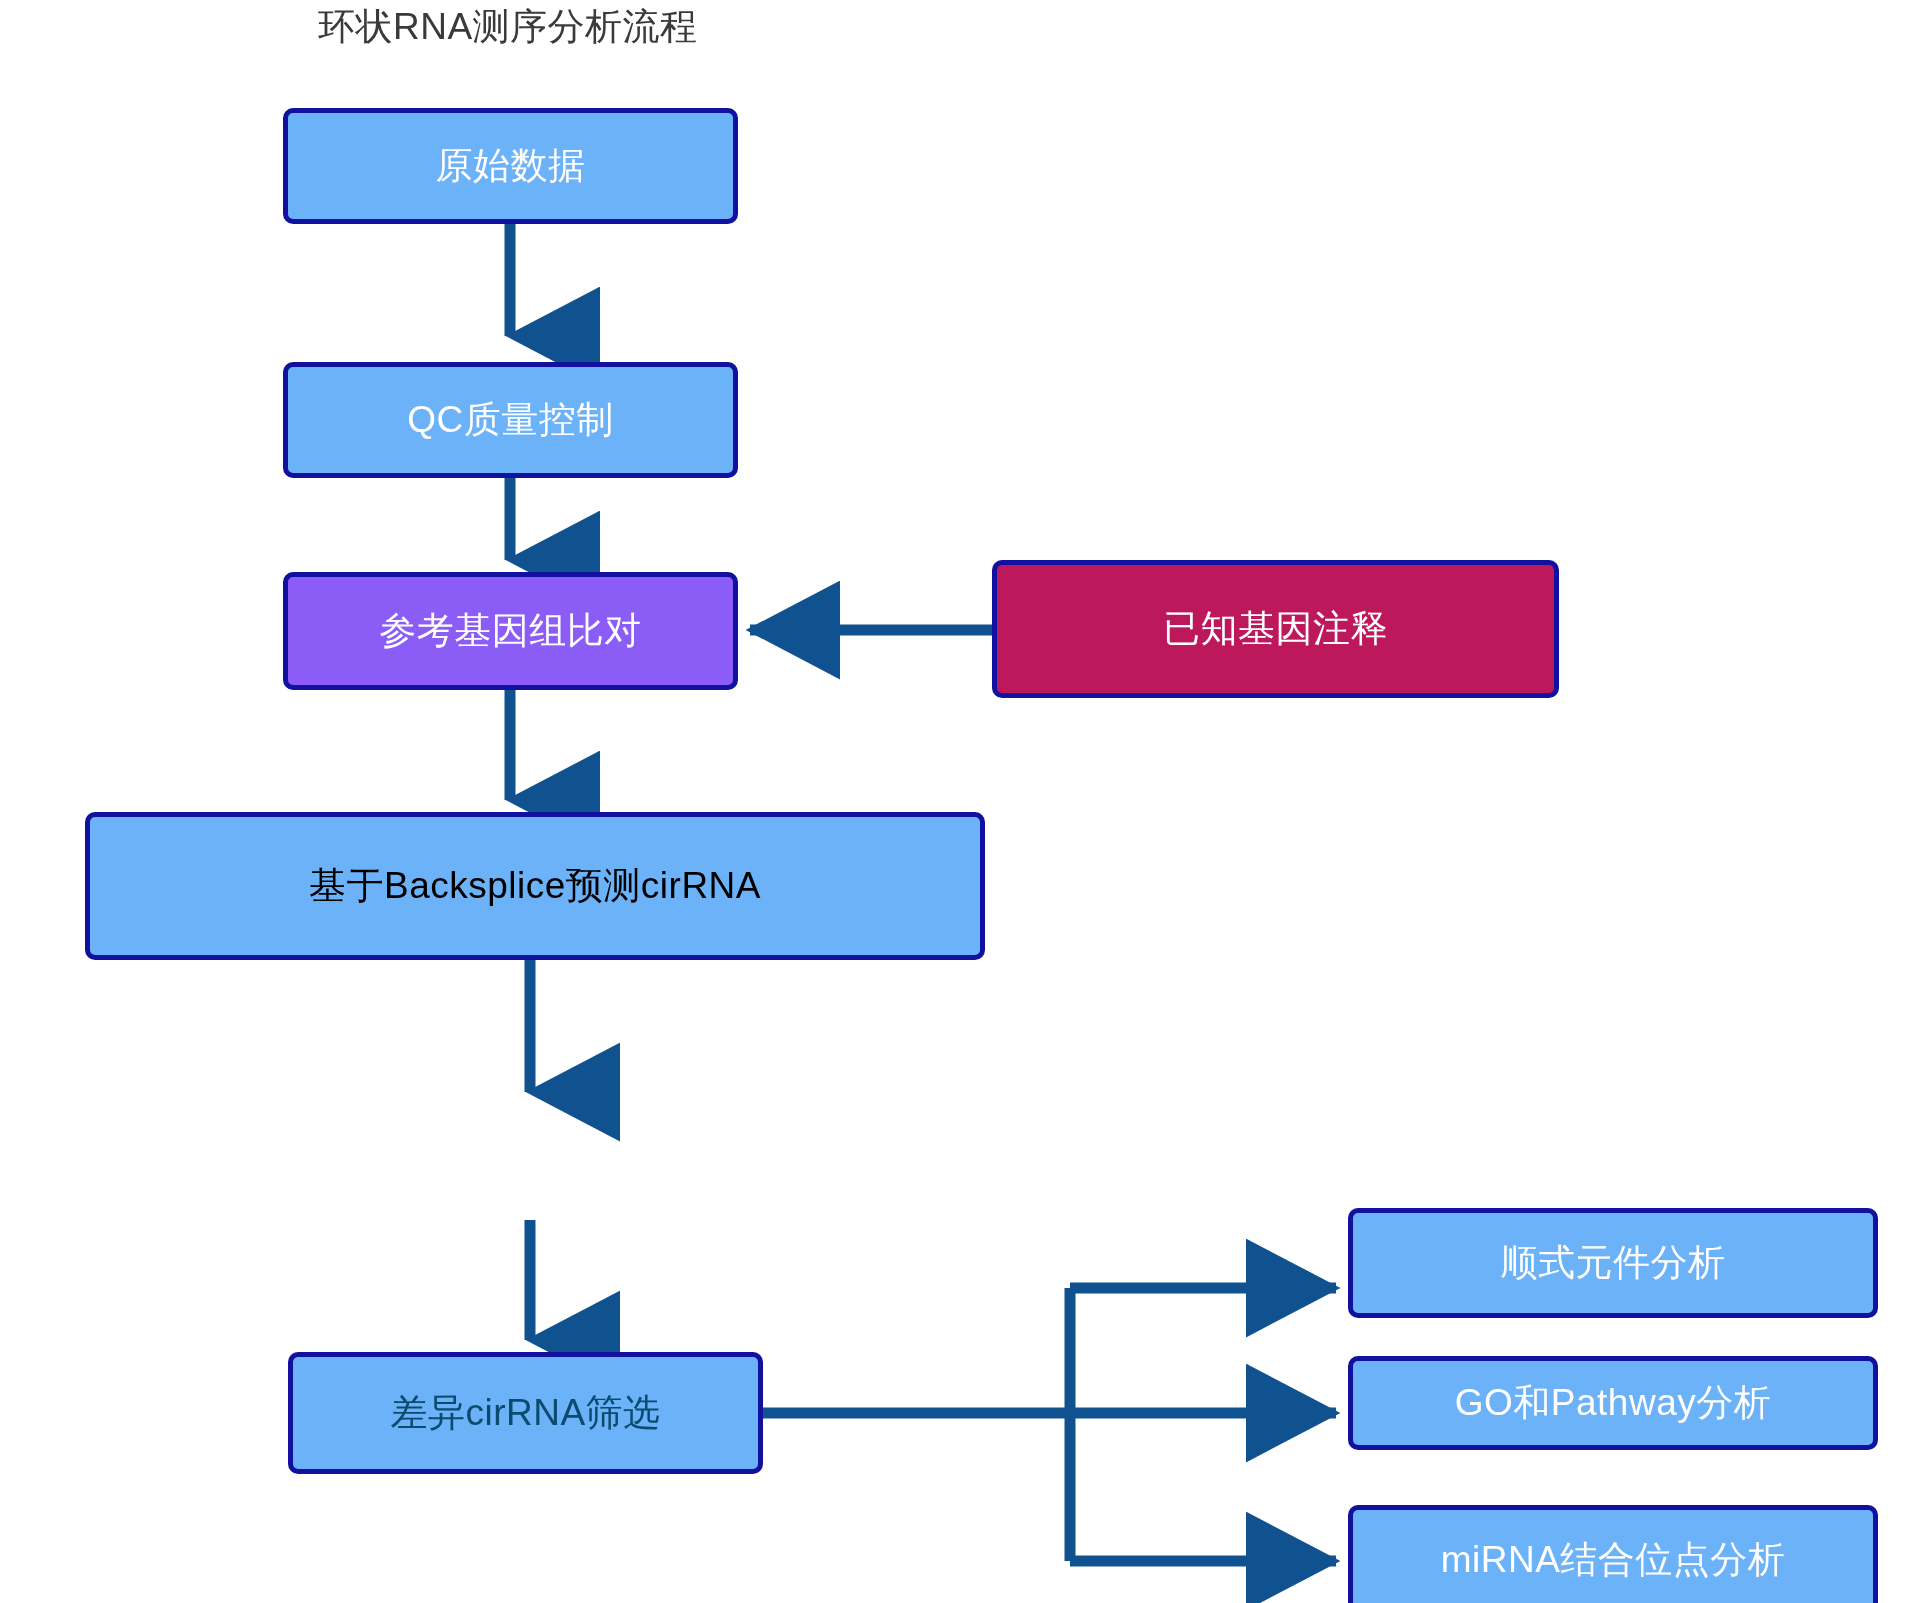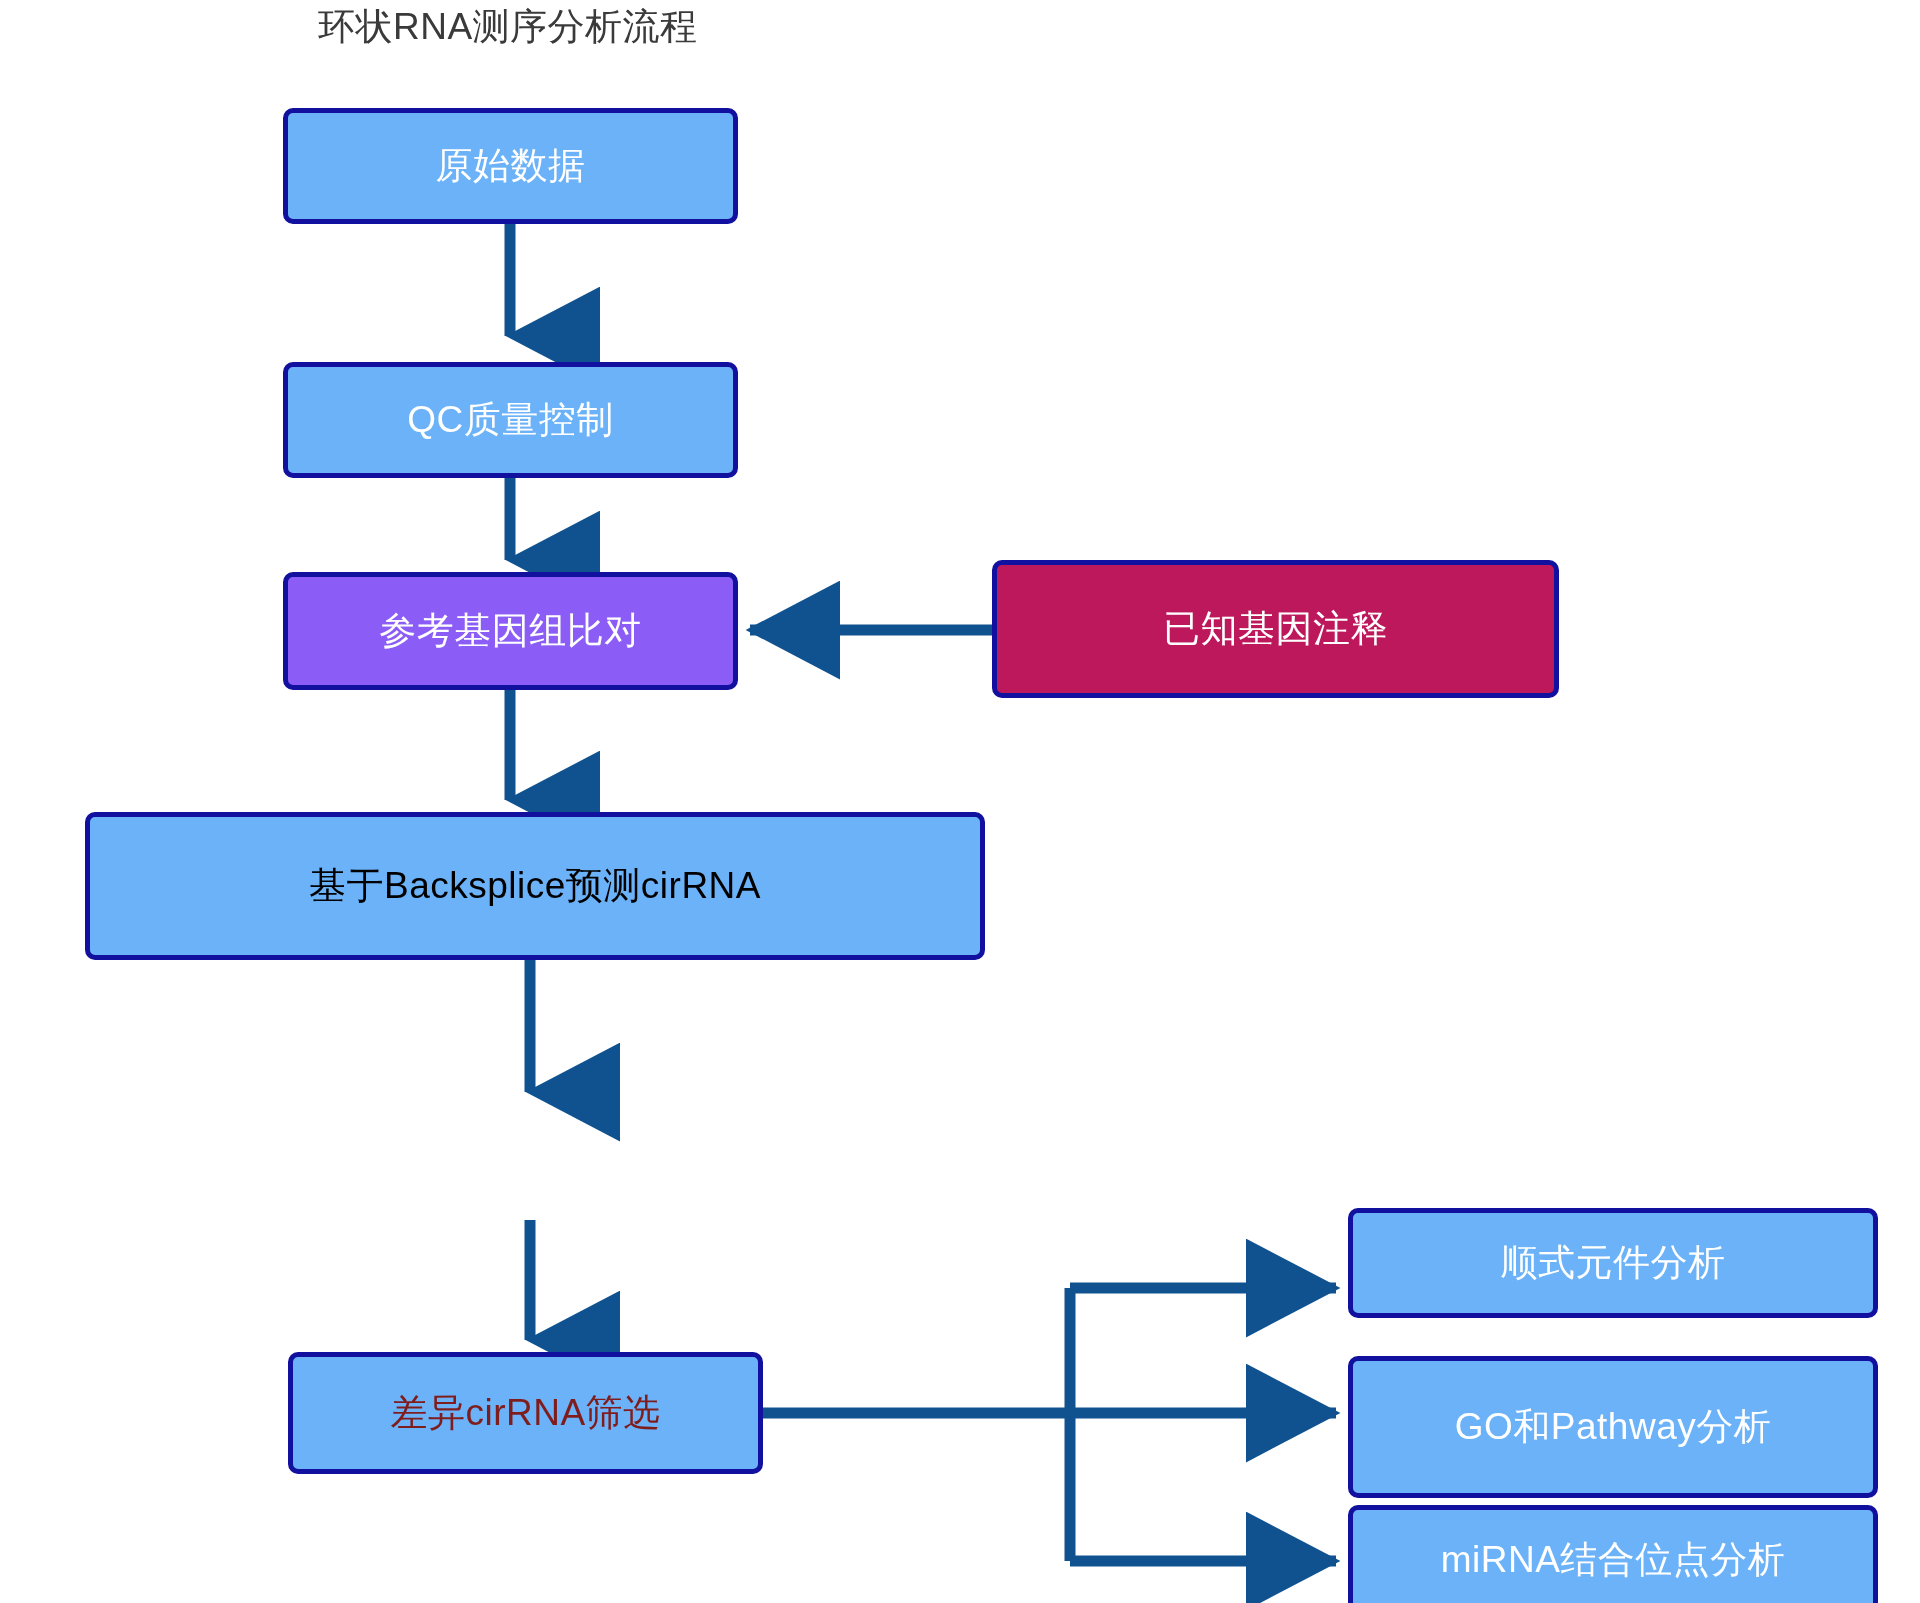--- a/index.html
+++ b/index.html
@@ -105,26 +105,26 @@
   </div>
   <div class="node" id="node-genome-align" style="left: 283px; top: 572px; width: 455px; height: 118px; background: #8b5cf6; border-color: rgb(18, 16, 158); color: rgb(255, 255, 255);">
     <span>参考基因组比对</span>
   </div>
   <div class="node" id="node-gene-annotation" style="left: 992px; top: 560px; width: 567px; height: 138px; background: #be185d; border-color: rgb(18, 16, 158); color: rgb(255, 255, 255);">
     <span>已知基因注释</span>
   </div>
   <div class="node" id="node-backsplice" style="left: 58px; top: 812px; width: 900px; height: 148px; background: rgb(107, 178, 248); border-color: rgb(18, 16, 158); color: #000000; margin-left: 27px;">
     <span>基于Backsplice预测cirRNA</span>
   </div>
-  <div class="node" id="node-diff-screen" style="left: 288px; top: 1352px; width: 475px; height: 122px; background: rgb(107, 178, 248); border-color: rgb(18, 16, 158); color: #7f1d1d;">
+  <div class="node" id="node-diff-screen" style="left: 288px; top: 1352px; width: 475px; height: 122px; background: rgb(107, 178, 248); border-color: rgb(18, 16, 158); color: #0c4a6e;">
     <span>差异cirRNA筛选</span>
   </div>
   <div class="node" id="node-cis-element" style="left: 1348px; top: 1208px; width: 530px; height: 110px; background: rgb(107, 178, 248); border-color: rgb(18, 16, 158); color: rgb(255, 255, 255);">
     <span>顺式元件分析</span>
   </div>
-  <div class="node" id="node-go-pathway" style="left: 1348px; top: 1356px; width: 530px; height: 142px; background: rgb(107, 178, 248); border-color: rgb(18, 16, 158); color: rgb(255, 255, 255);">
+  <div class="node" id="node-go-pathway" style="left: 1348px; top: 1356px; width: 530px; height: 94px; background: rgb(107, 178, 248); border-color: rgb(18, 16, 158); color: rgb(255, 255, 255);">
     <span>GO和Pathway分析</span>
   </div>
   <div class="node" id="node-mirna-site" style="left: 1348px; top: 1505px; width: 530px; height: 110px; background: rgb(107, 178, 248); border-color: rgb(18, 16, 158); color: rgb(255, 255, 255);">
     <span>miRNA结合位点分析</span>
   </div>
 
 </div>
 
 </body></html>

